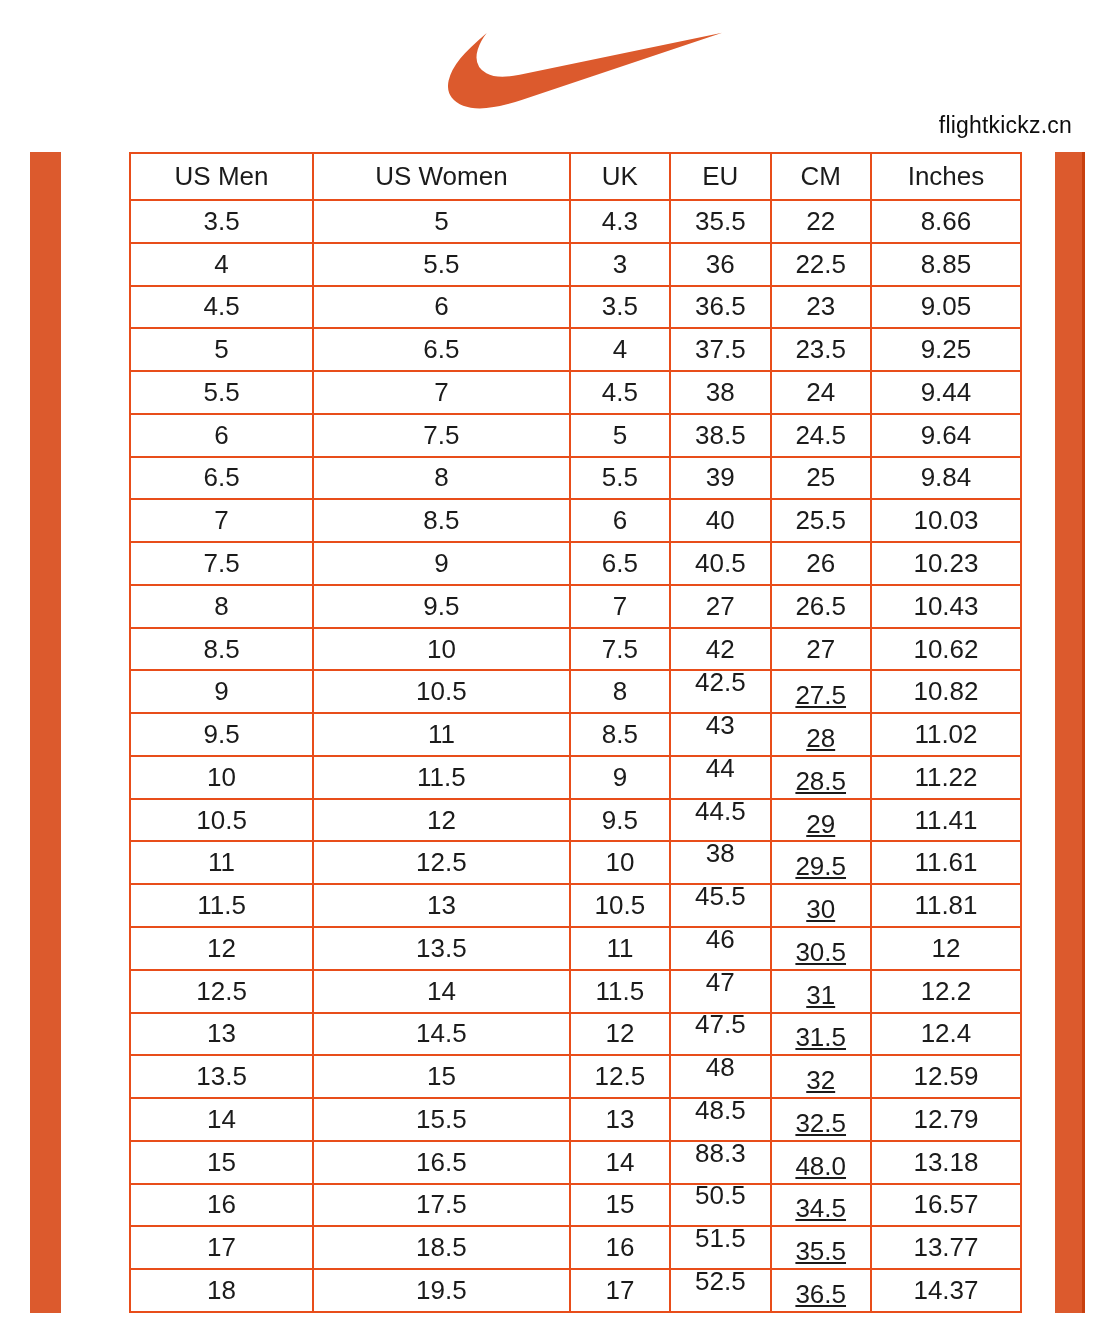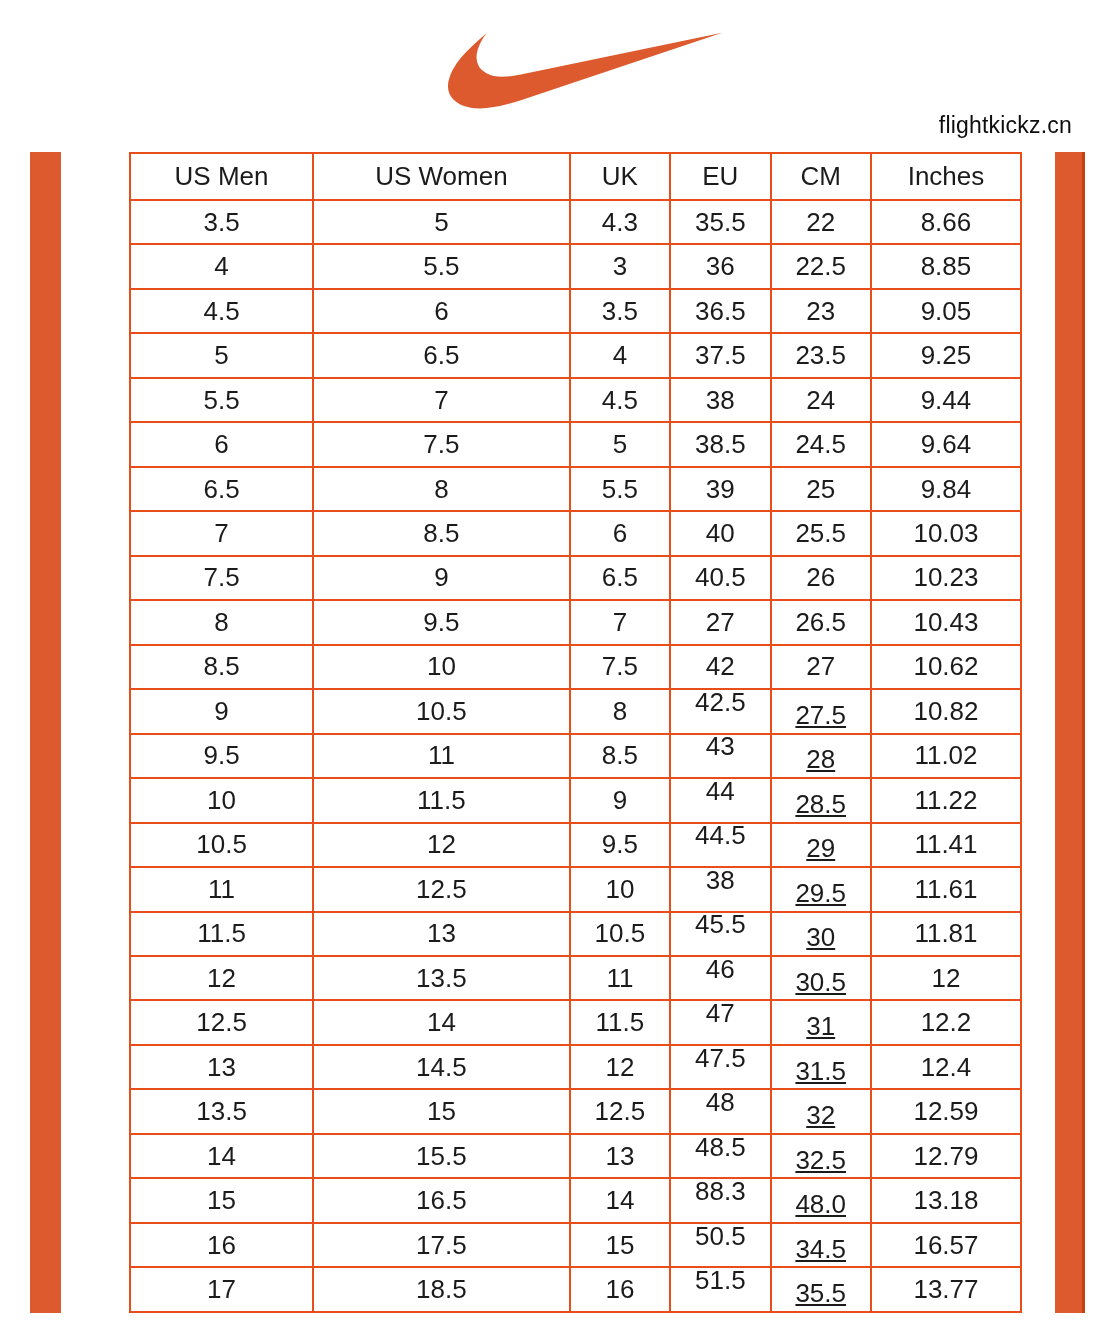--- a/index.html
+++ b/index.html
@@ -278,16 +278,24 @@
           <td><span>16.57</span></td>
         </tr>
         <tr>
           <td><span>17</span></td>
           <td><span>18.5</span></td>
           <td><span>16</span></td>
           <td><span class="raise">51.5</span></td>
           <td><span class="sink">35.5</span></td>
           <td><span>13.77</span></td>
         </tr>
+        <tr>
+          <td><span>18</span></td>
+          <td><span>19.5</span></td>
+          <td><span>17</span></td>
+          <td><span class="raise">52.5</span></td>
+          <td><span class="sink">36.5</span></td>
+          <td><span>14.37</span></td>
+        </tr>
       </tbody>
   </table>
   <div class="side-bar right-bar"></div>
 </div>
 
 </body></html>

